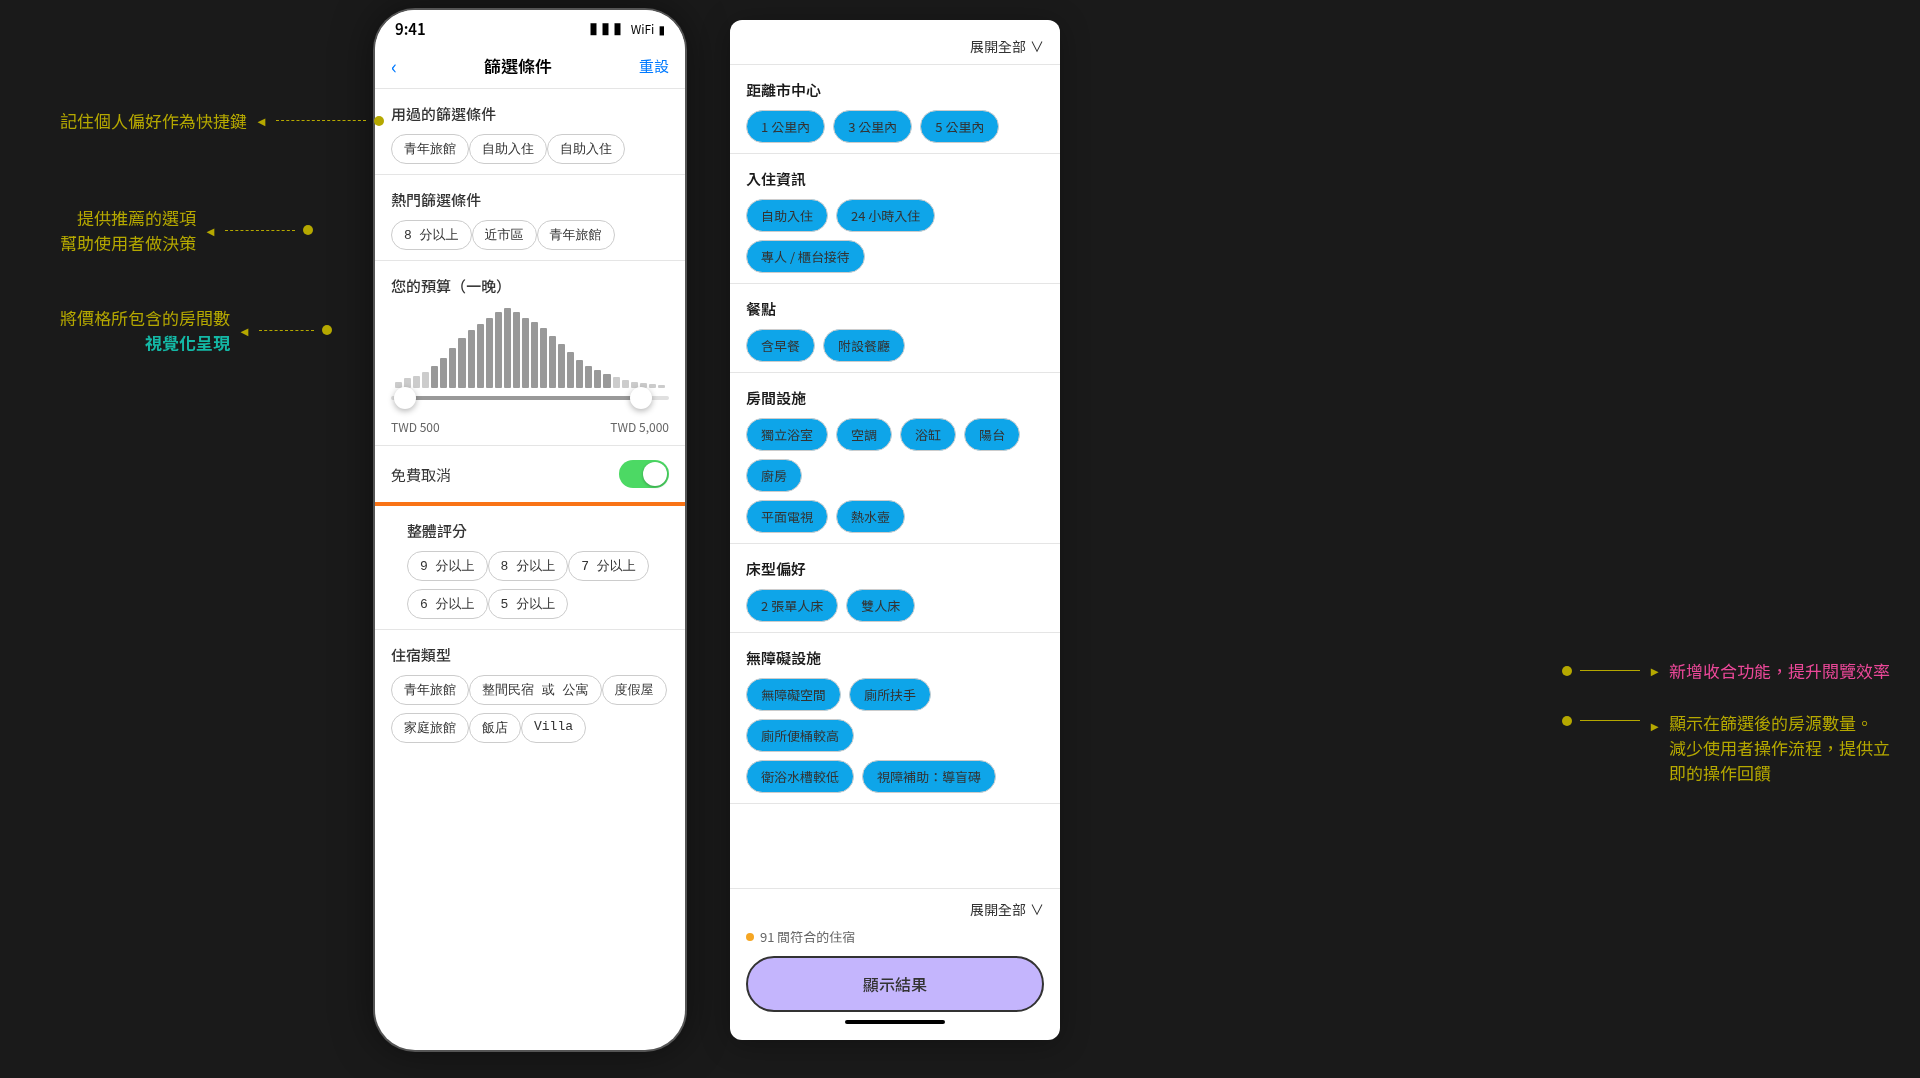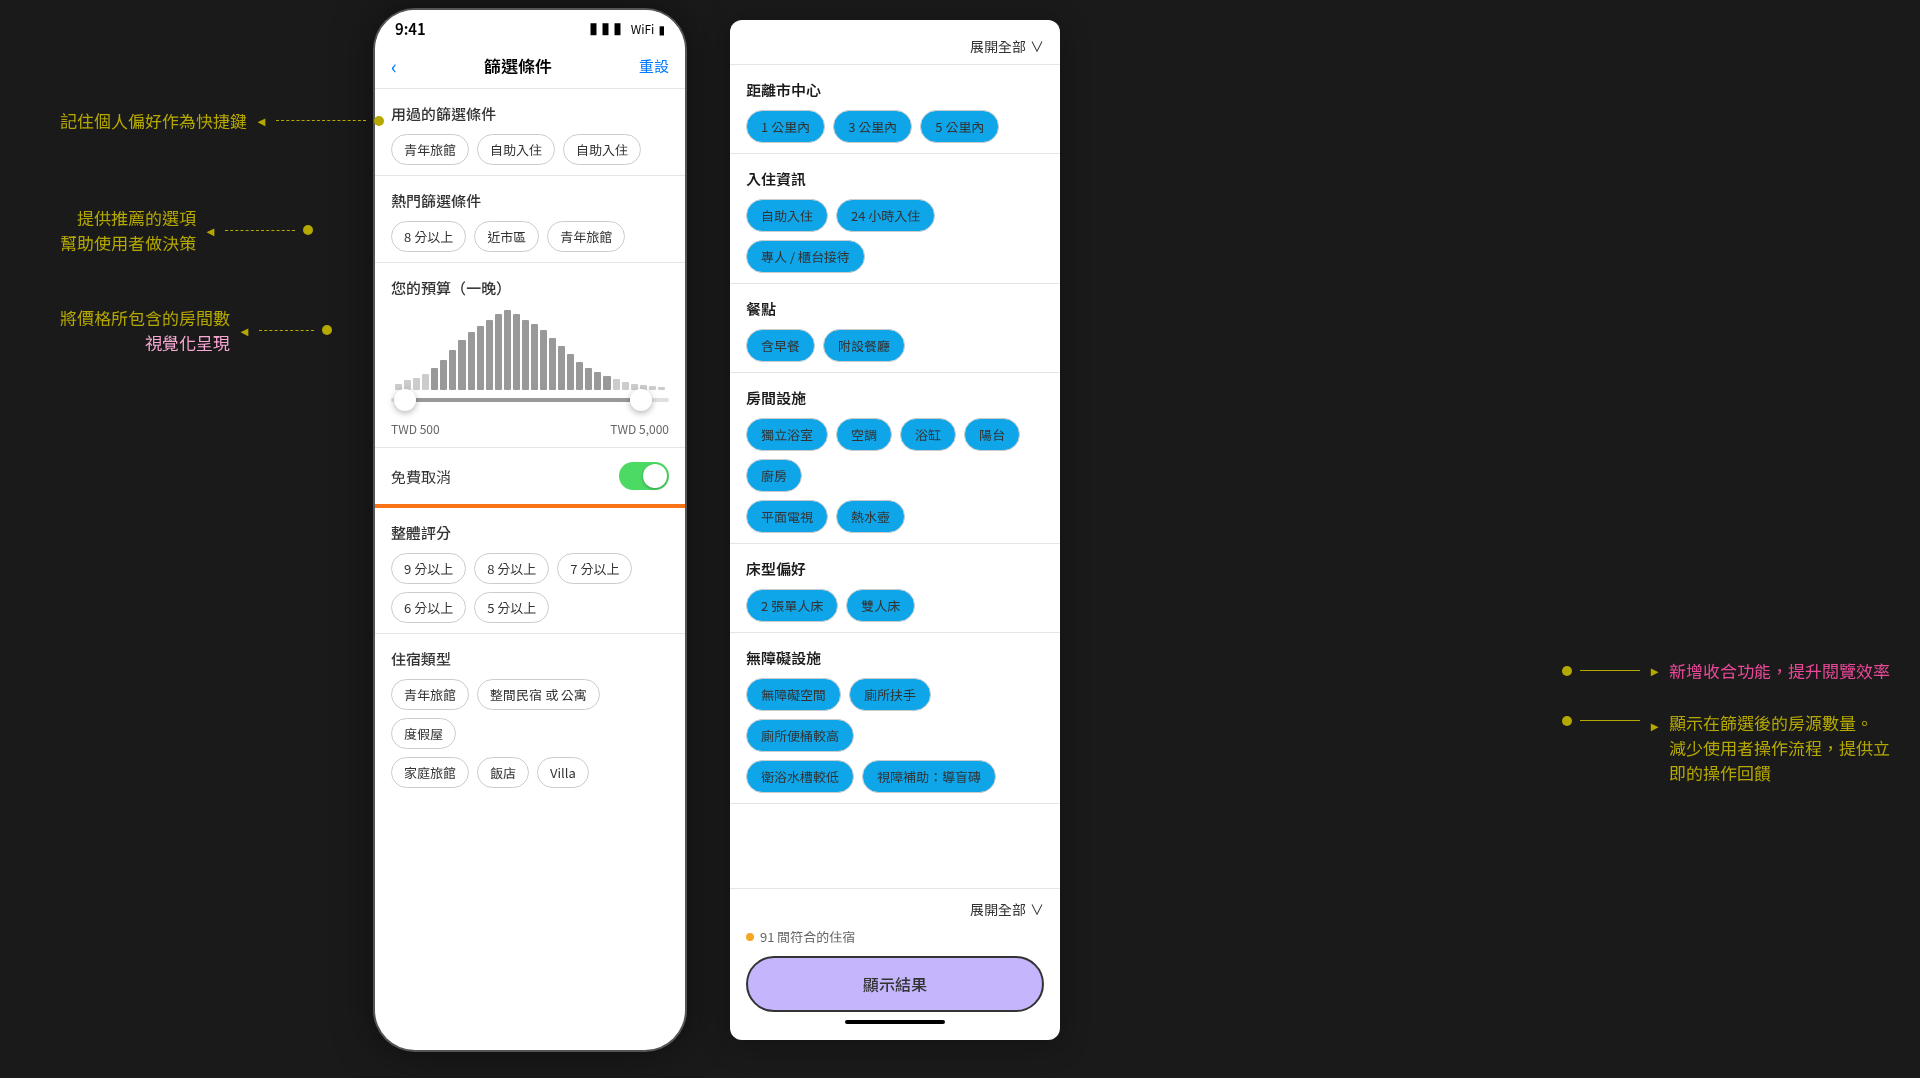--- a/index.html
+++ b/index.html
@@ -83,21 +83,22 @@
     }
     .phone-section-title {
       font-size: 15px;
       font-weight: 500;
       color: #333;
       margin-bottom: 10px;
     }
     .phone-tags {
       display: flex;
       flex-wrap: wrap;
-      gap: 8px;
+      gap: 0;
+      font-family: Liberation Mono, monospace;
     }
     .phone-tag {
       border: 1px solid #ccc;
       border-radius: 20px;
       padding: 5px 12px;
       font-size: 13px;
       color: #333;
       background: white;
       white-space: nowrap;
     }
@@ -193,21 +194,21 @@
       top: 2px;
       width: 24px;
       height: 24px;
       background: white;
       border-radius: 50%;
       box-shadow: 0 1px 3px rgba(0,0,0,0.3);
     }
 
     
     .rating-section {
-      padding: 14px 16px 10px;
+      padding: 14px 32px 10px;
       border-bottom: 1px solid #e5e5e5;
     }
 
     
     .accom-section {
       padding: 14px 16px 10px;
     }
 
     
     .right-panel {
@@ -542,21 +543,21 @@
     <div style="color:#b5a800; font-size:17px;">幫助使用者做決策</div>
   </div>
   <span style="color:#b5a800; font-size:13px;">◄</span>
   <div style="border-top:1.5px dashed #b5a800; width:70px;"></div>
   <div style="width:10px;height:10px;border-radius:50%;background:#b5a800;flex-shrink:0;"></div>
 </div>
 
 <div style="position:absolute; left:60px; top:305px; display:flex; align-items:center; gap:8px;">
   <div style="text-align:right;">
     <div style="color:#b5a800; font-size:17px;">將價格所包含的房間數</div>
-    <div style="color:#f9a8d4; font-size:17px;">視覺化呈現</div>
+    <div style="color:#14b8a6; font-size:17px;font-weight:bold;">視覺化呈現</div>
   </div>
   <span style="color:#b5a800; font-size:13px;">◄</span>
   <div style="border-top:1.5px dashed #b5a800; width:55px;"></div>
   <div style="width:10px;height:10px;border-radius:50%;background:#b5a800;flex-shrink:0;"></div>
 </div>
 
 <div style="position:absolute; right:30px; top:658px; display:flex; align-items:center; gap:8px;">
   <div style="width:10px;height:10px;border-radius:50%;background:#b5a800;flex-shrink:0;"></div>
   <div style="border-top:1.5px solid #b5a800; width:60px;"></div>
   <span style="color:#b5a800; font-size:13px;">►</span>

